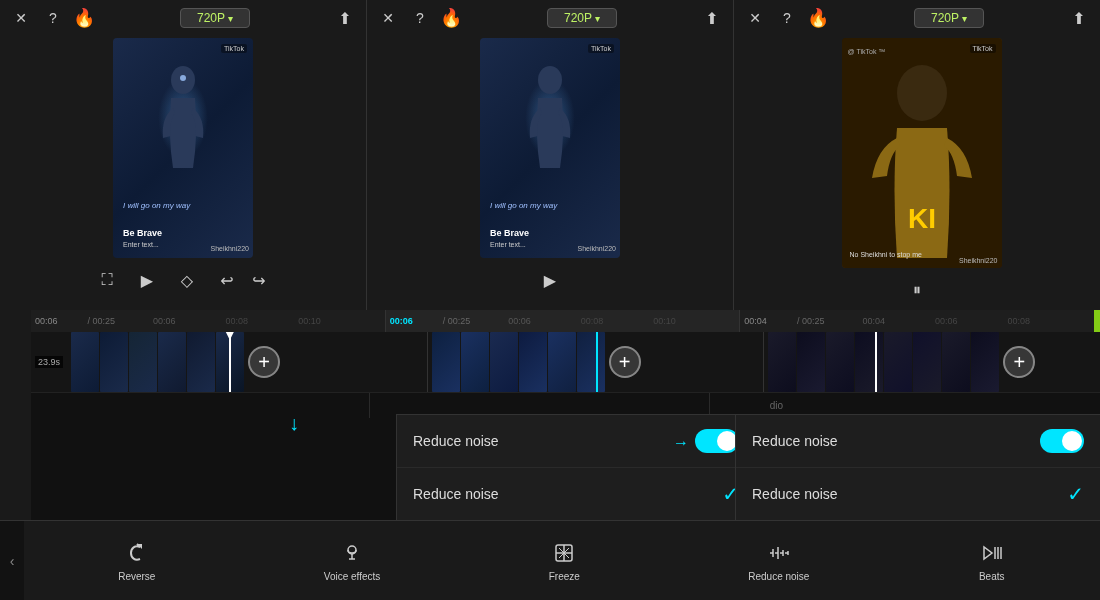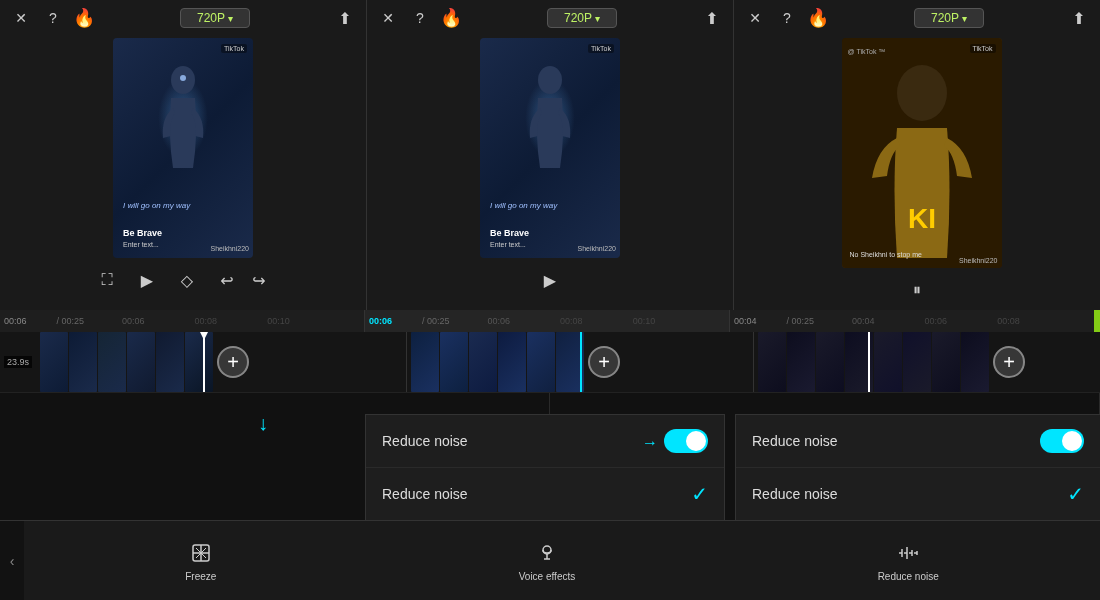--- a/index.html
+++ b/index.html
@@ -563,21 +563,21 @@
       <div style="position:absolute;bottom:10px;left:8px;font-size:7px;color:#ddd;">No Sheikhni to stop me</div>
       <div style="position:absolute;bottom:4px;right:4px;font-size:7px;color:#bbb;">Sheikhni220</div>
     </div>
 
     <div class="controls-bar">
       <div class="ctrl-btn">⏸</div>
     </div>
   </div>
 </div>
 
-<div style="background:#111; flex:1; position:relative; overflow:hidden;">
+<div style="background:#111; flex:1; position:relative; overflow:hidden;margin-left:31px;">
 
   <div style="display:flex; height:22px; background:#1e1e1e; border-bottom:1px solid #2a2a2a;">
 
     <div class="ruler-segment" style="flex:1; border-right:1px solid #333;">
       <span style="color:#888;font-size:9px;">00:06</span>
       <span style="color:#666;font-size:9px;">/ 00:25</span>
       <span style="color:#555;font-size:9px;margin-left:8px;">00:06</span>
       <span style="color:#444;font-size:9px;margin-left:20px;">00:08</span>
       <span style="color:#444;font-size:9px;margin-left:20px;">00:10</span>
     </div>
@@ -646,20 +646,23 @@
       </div>
 
       <div style="position:absolute;top:0;left:33%;width:2px;background:#fff;height:100%;z-index:20;"></div>
       <div class="add-clip-btn">+</div>
     </div>
   </div>
 
   <div style="display:flex; height:26px; background:#111; border-top:1px solid #222;">
     <div style="flex:1; border-right:1px solid #2a2a2a; display:flex; align-items:center; padding-left:8px;"></div>
     <div style="flex:1; border-right:1px solid #2a2a2a; display:flex; align-items:center; padding-left:8px;"></div>
+    <div style="flex:1; display:flex; align-items:center; padding-left:60px; font-size:10px; color:#666;">
+      <span>dio</span>
+    </div>
   </div>
 
   <div class="down-arrow-indicator">
     <span>↓</span>
   </div>
 
   <div class="noise-panel">
     <div class="noise-panel-row">
       <span class="noise-label">Reduce noise</span>
       <div class="arrow-right">
@@ -688,52 +691,72 @@
     </div>
   </div>
 
 </div>
 
 <div class="bottom-toolbar">
   <div class="nav-arrow">
     <span>‹</span>
   </div>
   <div class="toolbar-items">
+    <div class="toolbar-item">
+      <div class="toolbar-icon">
+        <svg width="24" height="24" viewBox="0 0 24 24" fill="none">
+          <path d="M6 12 C6 7 10 4 15 6 L12 3 M6 12 C6 17 10 20 15 18" stroke="#ccc" stroke-width="2" fill="none"></path>
+          <polygon points="12,3 17,3 17,8" fill="#ccc"></polygon>
+        </svg>
+      </div>
+      <span class="toolbar-label">Reverse</span>
+    </div>
+    <div class="toolbar-item">
+      <div class="toolbar-icon">
+        <svg width="24" height="24" viewBox="0 0 24 24" fill="none">
+          <circle cx="12" cy="9" r="4" stroke="#ccc" stroke-width="1.5" fill="none"></circle>
+          <path d="M8 9 C8 13 16 13 16 9" stroke="#ccc" stroke-width="1.5" fill="none"></path>
+          <line x1="12" y1="13" x2="12" y2="18" stroke="#ccc" stroke-width="1.5"></line>
+          <line x1="9" y1="18" x2="15" y2="18" stroke="#ccc" stroke-width="1.5"></line>
+        </svg>
+      </div>
+      <span class="toolbar-label">Voice effects</span>
+    </div>
     <div class="toolbar-item">
       <div class="toolbar-icon">
         <svg width="24" height="24" viewBox="0 0 24 24" fill="none">
           <rect x="4" y="4" width="16" height="16" rx="2" stroke="#ccc" stroke-width="1.5" fill="none"></rect>
           <line x1="12" y1="4" x2="12" y2="20" stroke="#ccc" stroke-width="1.5"></line>
           <line x1="4" y1="12" x2="20" y2="12" stroke="#ccc" stroke-width="1.5"></line>
           <line x1="7" y1="7" x2="17" y2="17" stroke="#ccc" stroke-width="1"></line>
           <line x1="17" y1="7" x2="7" y2="17" stroke="#ccc" stroke-width="1"></line>
         </svg>
       </div>
       <span class="toolbar-label">Freeze</span>
-    </div>
-    <div class="toolbar-item">
-      <div class="toolbar-icon">
-        <svg width="24" height="24" viewBox="0 0 24 24" fill="none">
-          <circle cx="12" cy="9" r="4" stroke="#ccc" stroke-width="1.5" fill="none"></circle>
-          <path d="M8 9 C8 13 16 13 16 9" stroke="#ccc" stroke-width="1.5" fill="none"></path>
-          <line x1="12" y1="13" x2="12" y2="18" stroke="#ccc" stroke-width="1.5"></line>
-          <line x1="9" y1="18" x2="15" y2="18" stroke="#ccc" stroke-width="1.5"></line>
-        </svg>
-      </div>
-      <span class="toolbar-label">Voice effects</span>
     </div>
     <div class="toolbar-item">
       <div class="toolbar-icon">
         <svg width="24" height="24" viewBox="0 0 24 24" fill="none">
           <line x1="3" y1="12" x2="6" y2="12" stroke="#ccc" stroke-width="1.5"></line>
           <line x1="6" y1="8" x2="6" y2="16" stroke="#ccc" stroke-width="1.5"></line>
           <line x1="8" y1="12" x2="11" y2="12" stroke="#ccc" stroke-width="1.5"></line>
           <line x1="11" y1="6" x2="11" y2="18" stroke="#ccc" stroke-width="1.5"></line>
           <line x1="13" y1="12" x2="16" y2="12" stroke="#ccc" stroke-width="1.5"></line>
           <line x1="16" y1="9" x2="16" y2="15" stroke="#ccc" stroke-width="1.5"></line>
           <line x1="18" y1="12" x2="21" y2="12" stroke="#ccc" stroke-width="1.5"></line>
           <line x1="21" y1="10" x2="21" y2="14" stroke="#ccc" stroke-width="1.5"></line>
         </svg>
       </div>
       <span class="toolbar-label">Reduce noise</span>
     </div>
+    <div class="toolbar-item">
+      <div class="toolbar-icon">
+        <svg width="24" height="24" viewBox="0 0 24 24" fill="none">
+          <polygon points="4,6 4,18 12,12" stroke="#ccc" stroke-width="1.5" fill="none"></polygon>
+          <line x1="15" y1="6" x2="15" y2="18" stroke="#ccc" stroke-width="1.5"></line>
+          <line x1="18" y1="6" x2="18" y2="18" stroke="#ccc" stroke-width="1.5"></line>
+          <line x1="21" y1="6" x2="21" y2="18" stroke="#ccc" stroke-width="1.5"></line>
+        </svg>
+      </div>
+      <span class="toolbar-label">Beats</span>
+    </div>
   </div>
 </div>
 
 </body></html>

